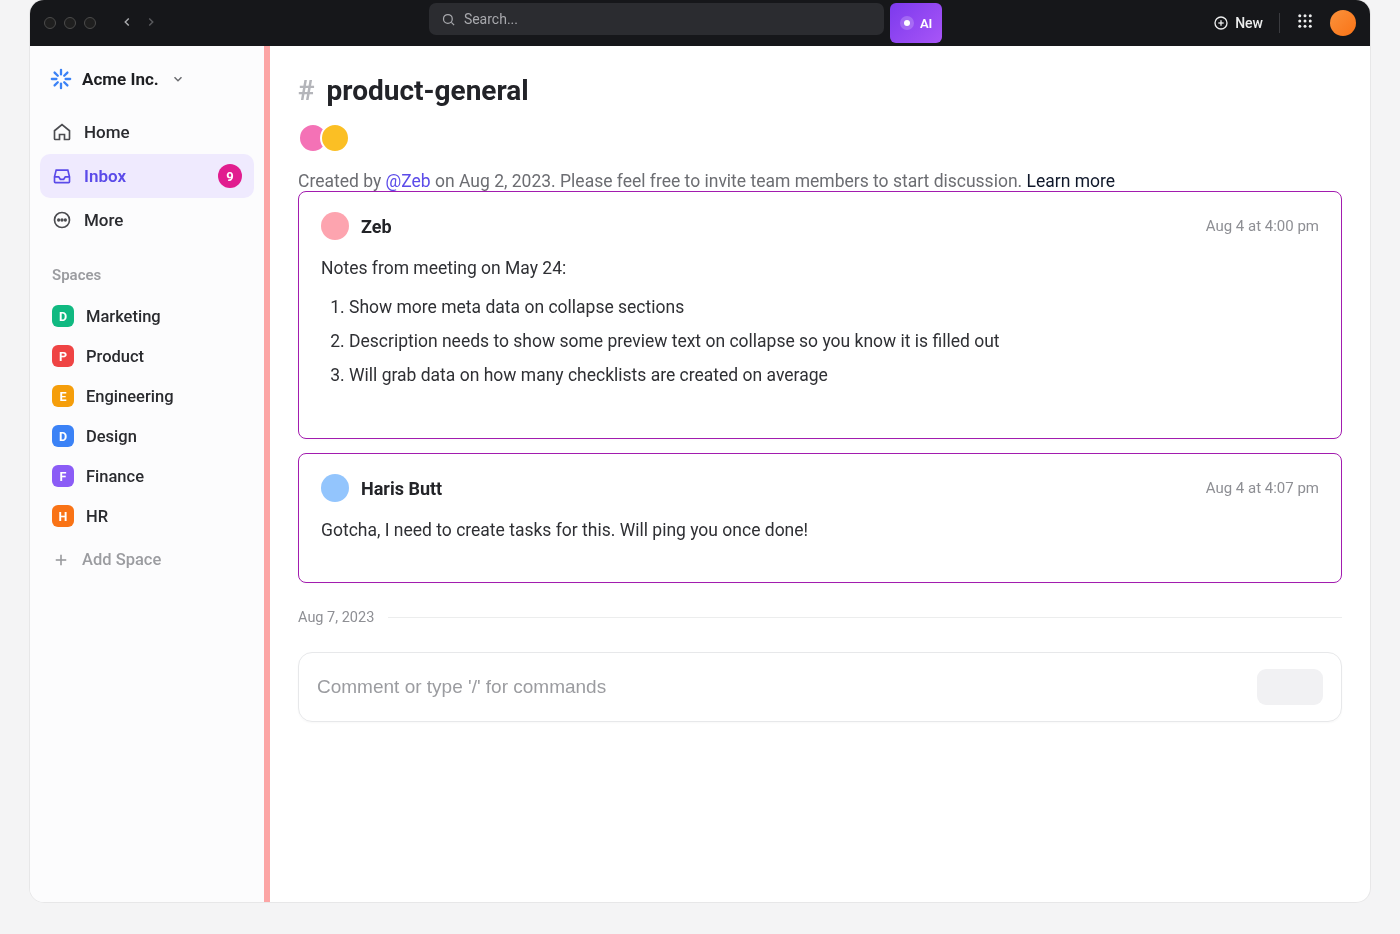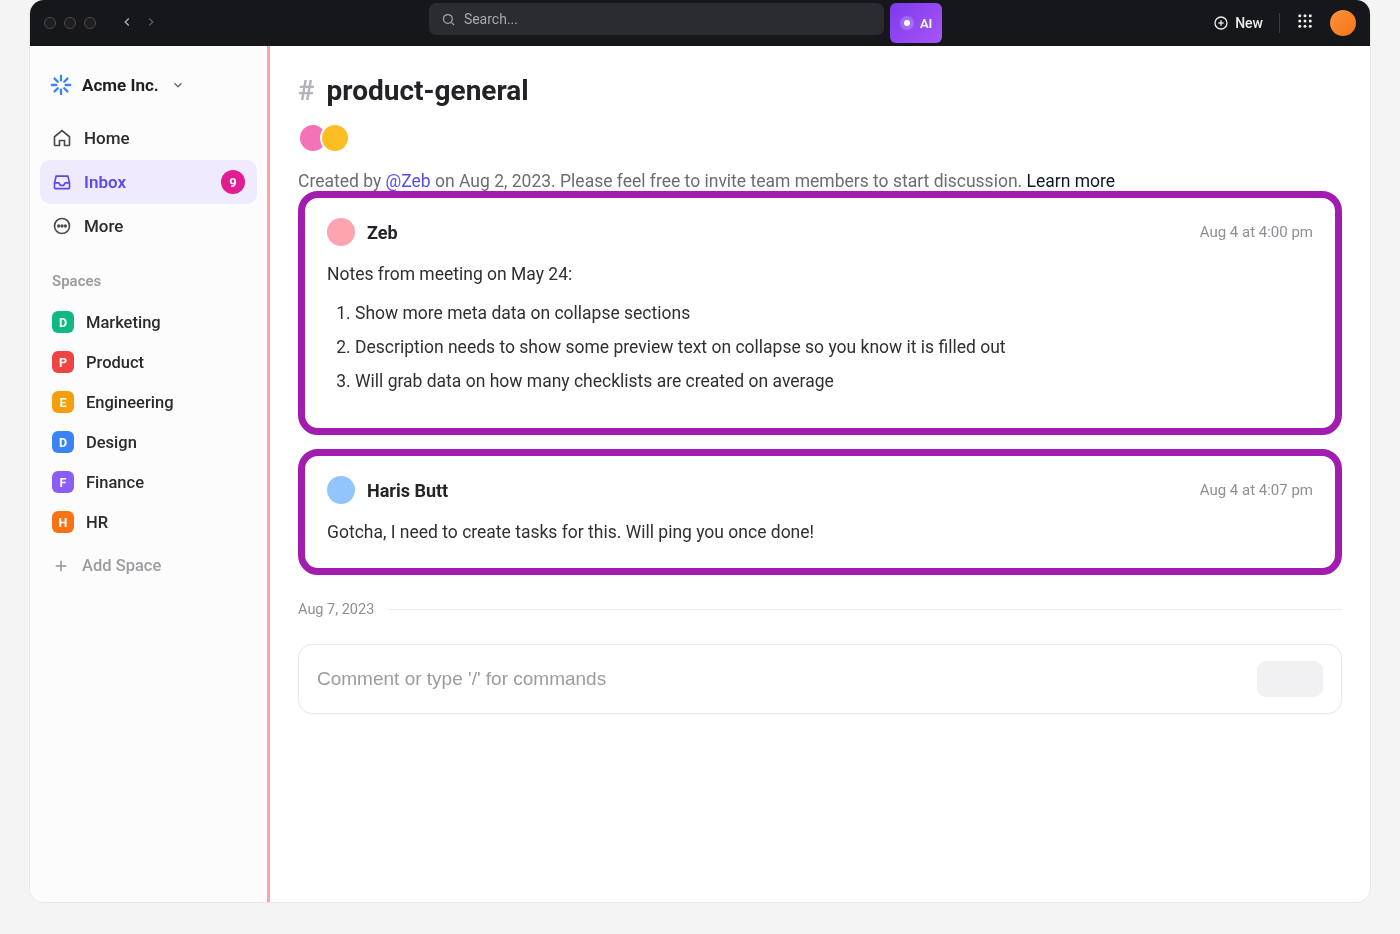--- a/index.html
+++ b/index.html
@@ -56,21 +56,21 @@
   .ai-chip .dot { width:14px;height:14px;border-radius:50%;background:#fff3;display:flex;align-items:center;justify-content:center; }
   .ai-chip .dot::after{content:"";width:6px;height:6px;border-radius:50%;background:#fff;}
   .titlebar-right { display: flex; align-items: center; gap: 16px; color: #eceded; }
   .new-btn { display:flex;align-items:center;gap:6px;font-size:14px;font-weight:500; }
   .divider-v { width:1px;height:20px;background:#3a3b3f; }
   .grid-icon svg { width:18px;height:18px; }
   .avatar-top { width:26px;height:26px;border-radius:50%;background:linear-gradient(135deg,#fb923c,#f97316);display:flex;align-items:center;justify-content:center;color:#fff;font-size:12px;font-weight:600;}
 
   
   .body { flex:1; display:flex; min-height:0; }
-  .sidebar { width: 240px; border-right:3px solid #fca5a5; background:#fcfcfd; padding: 20px 10px; display:flex; flex-direction:column; gap:4px; }
+  .sidebar { width: 240px; border-right:6px solid #fca5a5; background:#fcfcfd; padding: 14px 10px; display:flex; flex-direction:column; gap:4px; }
   .workspace { display:flex;align-items:center;gap:10px;padding:8px 10px;font-weight:700;font-size:17px;color:#1e1f22; }
   .workspace .logo { width:22px;height:22px; }
   .chev { width:14px;height:14px;color:#6b6c70; margin-left:2px; }
   .nav-list { margin-top:10px; display:flex;flex-direction:column;gap:2px; }
   .nav-item { display:flex;align-items:center;gap:12px;padding:10px 12px;border-radius:10px;font-size:17px;color:#2a2b2f;font-weight:500; }
   .nav-item svg { width:20px;height:20px;color:#4b4c50; }
   .nav-item.active { background:#efeafe;color:#5b4be9;font-weight:600; }
   .nav-item.active svg { color:#5b4be9; }
   .badge { margin-left:auto;min-width:24px;height:24px;padding:0 7px;border-radius:999px;background:#e11d8f;color:#fff;font-size:13px;font-weight:700;display:flex;align-items:center;justify-content:center; }
   .section-label { margin:22px 12px 8px;font-size:15px;color:#9b9ca0;font-weight:600; }
@@ -84,21 +84,21 @@
   .channel-title { display:flex;align-items:center;gap:12px;font-size:28px;font-weight:700;color:#222328; }
   .hash { color:#b4b5ba; font-weight:700; font-size:28px; }
   .members { display:flex;margin:16px 0 18px; }
   .members .m { width:30px;height:30px;border-radius:50%;border:2px solid #fff; }
   .members .m:nth-child(2){margin-left:-8px;}
   .created-line { font-size:17.5px;color:#6c6d72; }
   .mention { color:#5b4be9; }
   .link { color:#0f172a; }
   .date-sep { display:flex;align-items:center;gap:14px;margin:26px 0 18px;color:#8e8f94;font-size:14.5px; }
   .date-sep .line { flex:1;height:1px;background:#eceded; }
-  .card { border:7px solid #a21caf;border-radius:20px;padding:20px 22px 22px;box-shadow:0 1px 2px rgba(0,0,0,0.02);margin-bottom:14px; }
+  .card { border:1px solid #a21caf;border-radius:8px;padding:20px 22px 38px;box-shadow:0 1px 2px rgba(0,0,0,0.02);margin-bottom:14px; }
   .card-head { display:flex;align-items:center;gap:12px; }
   .card-head .av { width:28px;height:28px;border-radius:50%; }
   .author { font-size:18px;font-weight:700;color:#232428; }
   .timestamp { margin-left:auto;color:#8e8f94;font-size:15px; }
   .card-body { margin-top:14px;font-size:17.5px;color:#2f3034;line-height:1.6; }
   .card-body ol { margin:8px 0 8px 28px; }
   .card-body ol li { padding:3px 0; }
   .mention-inline { color:#5b4be9;margin-top:8px;display:block; }
   .composer { margin-top:26px;border:1px solid #e7e8ea;border-radius:14px;padding:16px 18px;display:flex;align-items:center;box-shadow:0 1px 2px rgba(0,0,0,0.03); }
   .composer input { flex:1;border:none;outline:none;font-size:19px;color:#0f766e;background:transparent; }

